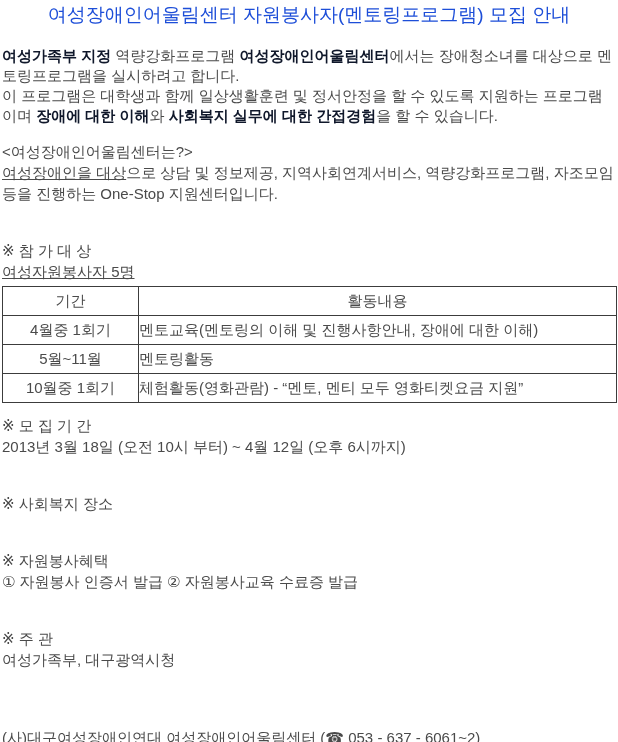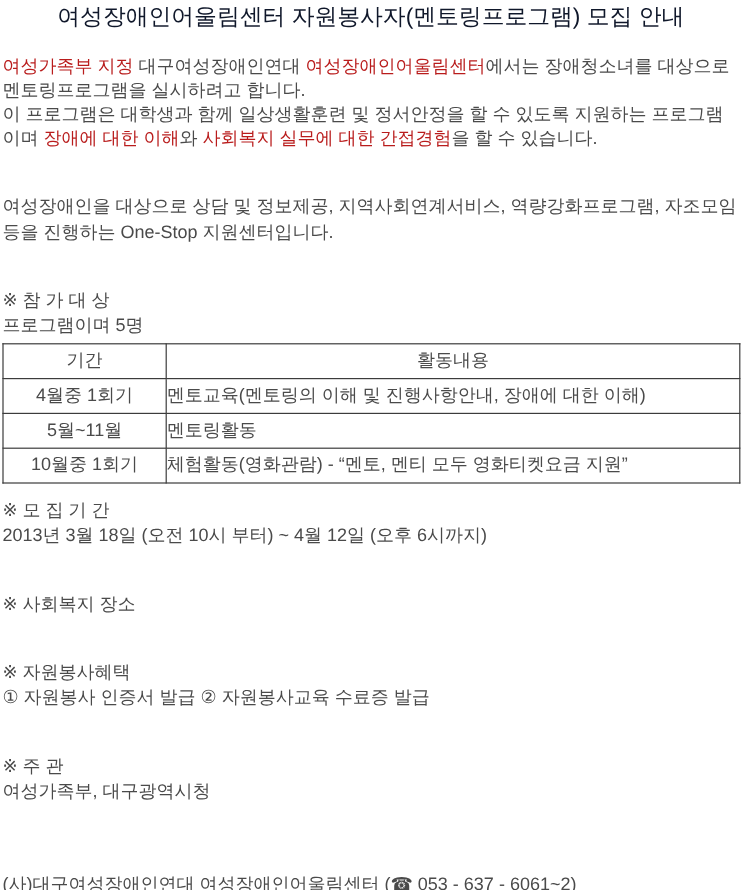--- a/index.html
+++ b/index.html
@@ -13,31 +13,31 @@
     overflow: hidden;
   }
   .doc { padding: 3px 2px 0 2px; }
 
   .title {
     font-size: 19px;
     font-weight: normal;
     line-height: 23px;
     text-align: center;
     margin: 0;
-    color: #0f172a;
+    color: #1d4ed8;
   }
 
   p { margin: 0; }
   .intro { margin-top: 20px; }
   .about { margin-top: 15px; line-height: 21px; }
   .section { margin-top: 36px; line-height: 21px; }
   .section-tight { margin-top: 12px; line-height: 21px; }
 
-  b { font-weight: normal; color: #b91c1c; }
-  .ul { }
+  b { font-weight: bold; color: #0f172a; }
+  .ul { text-decoration: underline; }
 
   table.sched {
     margin-top: 4px;
     width: 615px;
     border-collapse: collapse;
     table-layout: fixed;
   }
   table.sched th, table.sched td {
     border: 1px solid #3c3c3c;
     height: 28px;
@@ -52,25 +52,25 @@
   td.center { text-align: center; margin-left: 39px; }
   td.left { text-align: left; padding-left: 9px; }
 </style>
 </head>
 <body>
 
 <div class="doc">
 
   <h1 class="title">여성장애인어울림센터 자원봉사자(멘토링프로그램) 모집 안내</h1>
 
-  <p class="intro"><b>여성가족부 지정</b><span> 대구여성장애인연대 </span><b>여성장애인어울림센터</b><span>에서는 장애청소녀를 대상으로 멘토링프로그램을 실시하려고 합니다.</span><br><span>이 프로그램은 대학생과 함께 일상생활훈련 및 정서안정을 할 수 있도록 지원하는 프로그램이며 </span><b>장애에 대한 이해</b><span>와 </span><b>사회복지 실무에 대한 간접경험</b><span>을 할 수 있습니다.</span></p>
+  <p class="intro"><b>여성가족부 지정</b><span> 역량강화프로그램 </span><b>여성장애인어울림센터</b><span>에서는 장애청소녀를 대상으로 멘토링프로그램을 실시하려고 합니다.</span><br><span>이 프로그램은 대학생과 함께 일상생활훈련 및 정서안정을 할 수 있도록 지원하는 프로그램이며 </span><b>장애에 대한 이해</b><span>와 </span><b>사회복지 실무에 대한 간접경험</b><span>을 할 수 있습니다.</span></p>
 
-  <p class="about"><br><span class="ul">여성장애인을 대상</span><span>으로 상담 및 정보제공, 지역사회연계서비스, 역량강화프로그램, 자조모임 등을 진행하는 One-Stop 지원센터입니다.</span></p>
+  <p class="about"><span>&lt;여성장애인어울림센터는?&gt;</span><br><span class="ul">여성장애인을 대상</span><span>으로 상담 및 정보제공, 지역사회연계서비스, 역량강화프로그램, 자조모임 등을 진행하는 One-Stop 지원센터입니다.</span></p>
 
-  <p class="section"><span>※ 참 가 대 상</span><br><span class="ul">프로그램이며 5명</span></p>
+  <p class="section"><span>※ 참 가 대 상</span><br><span class="ul">여성자원봉사자 5명</span></p>
 
 
   <table class="sched">
     <colgroup>
         <col class="c1">
         <col class="c2">
       </colgroup>
     <thead>
       <tr>
         <th>기간</th>

